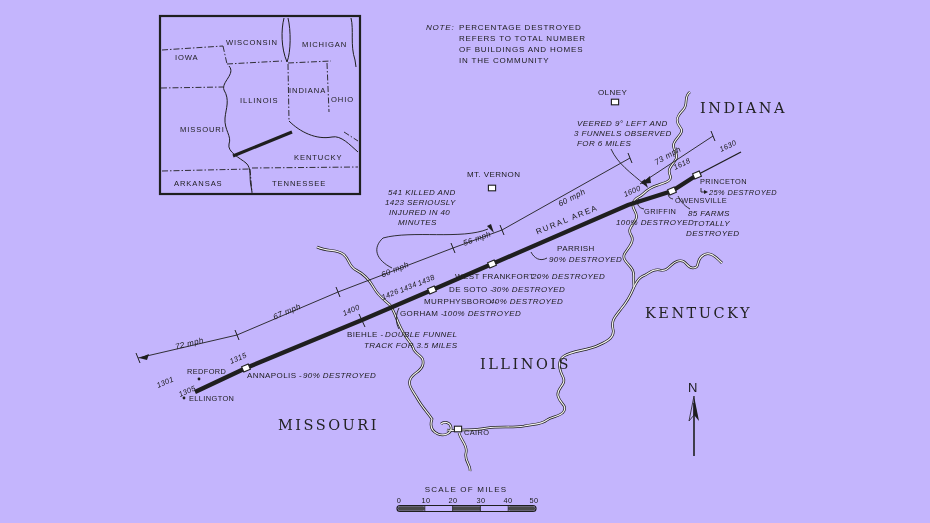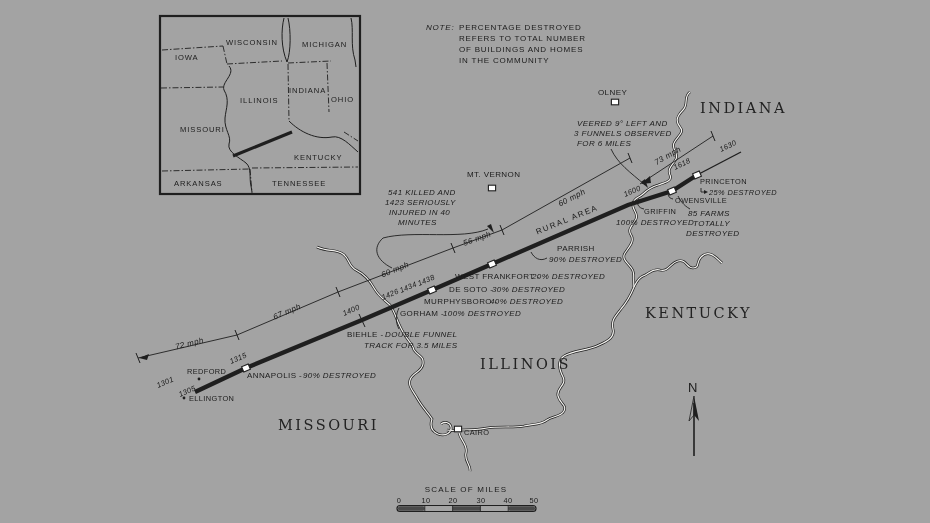--- a/index.html
+++ b/index.html
@@ -1,16 +1,16 @@
 <!DOCTYPE html>
 <html><head>
 <meta charset="utf-8">
 <style>
   html,body{margin:0;padding:0;background:#ffffff;}
-  .page{position:relative;width:930px;height:523px;background:#a3a3a3;overflow:hidden;
+  .page{position:relative;width:930px;height:523px;background:#c4b5fd;overflow:hidden;
         font-family:"Liberation Sans",sans-serif;}
   svg{position:absolute;left:0;top:0;}
   .ink{stroke:#1f1f1f;fill:none;}
   .lbl{font-family:"Liberation Sans",sans-serif;fill:#1b1b1b;font-size:8px;letter-spacing:0.4px;}
   .ital{font-style:italic;}
   .note{font-size:8px;letter-spacing:0.8px;}
   .inset-state{font-size:7.6px;letter-spacing:0.9px;}
   .state{font-family:"DejaVu Serif","Liberation Serif",serif;font-size:14.5px;letter-spacing:2.5px;fill:#222;}
   .time{font-size:7.4px;font-style:italic;letter-spacing:0.3px;}
   .speed{font-size:8px;font-style:italic;}

